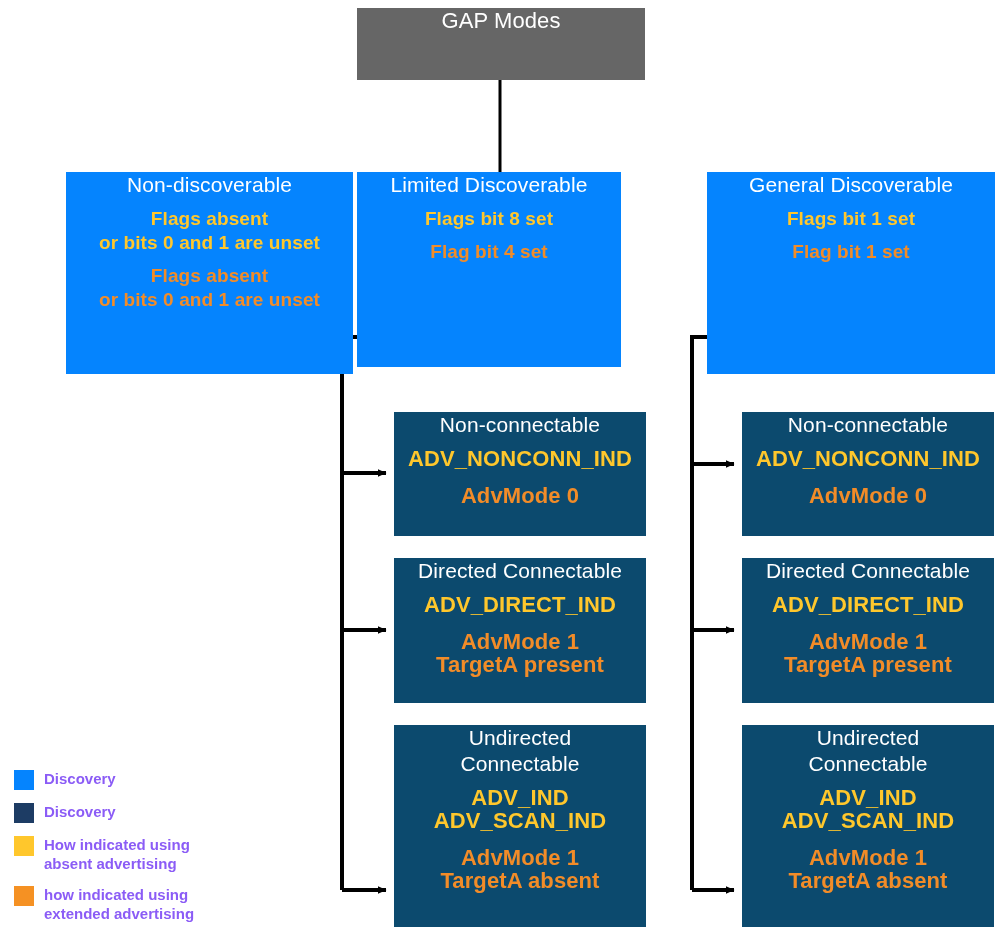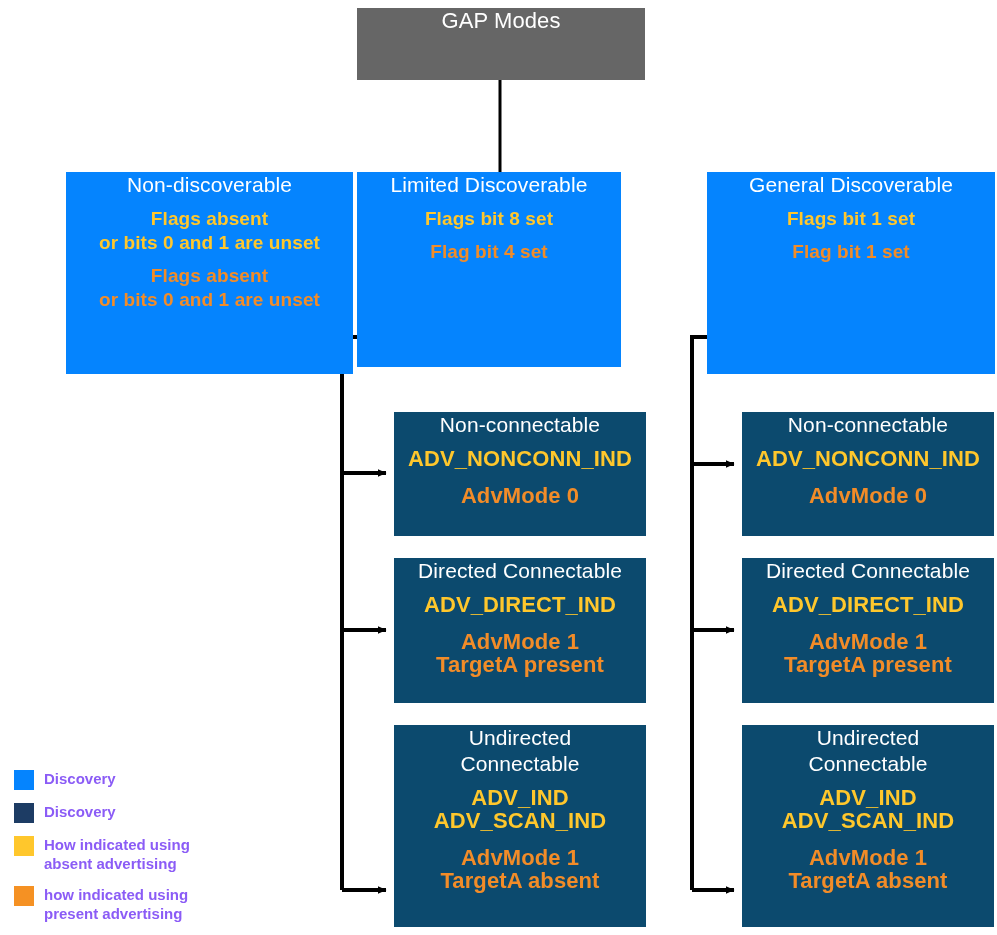--- a/index.html
+++ b/index.html
@@ -236,19 +236,19 @@
       <span class="legend-label">
         <span class="blk">How indicated using</span>
         <span class="blk">absent advertising</span>
       </span>
     </div>
 
     <div class="legend-row">
       <span class="legend-swatch" style="background:#F59123;"></span>
       <span class="legend-label">
         <span class="blk">how indicated using</span>
-        <span class="blk">present advertising</span>
+        <span class="blk">extended advertising</span>
       </span>
     </div>
 
   </div>
 
 </div>
 
 </body></html>

